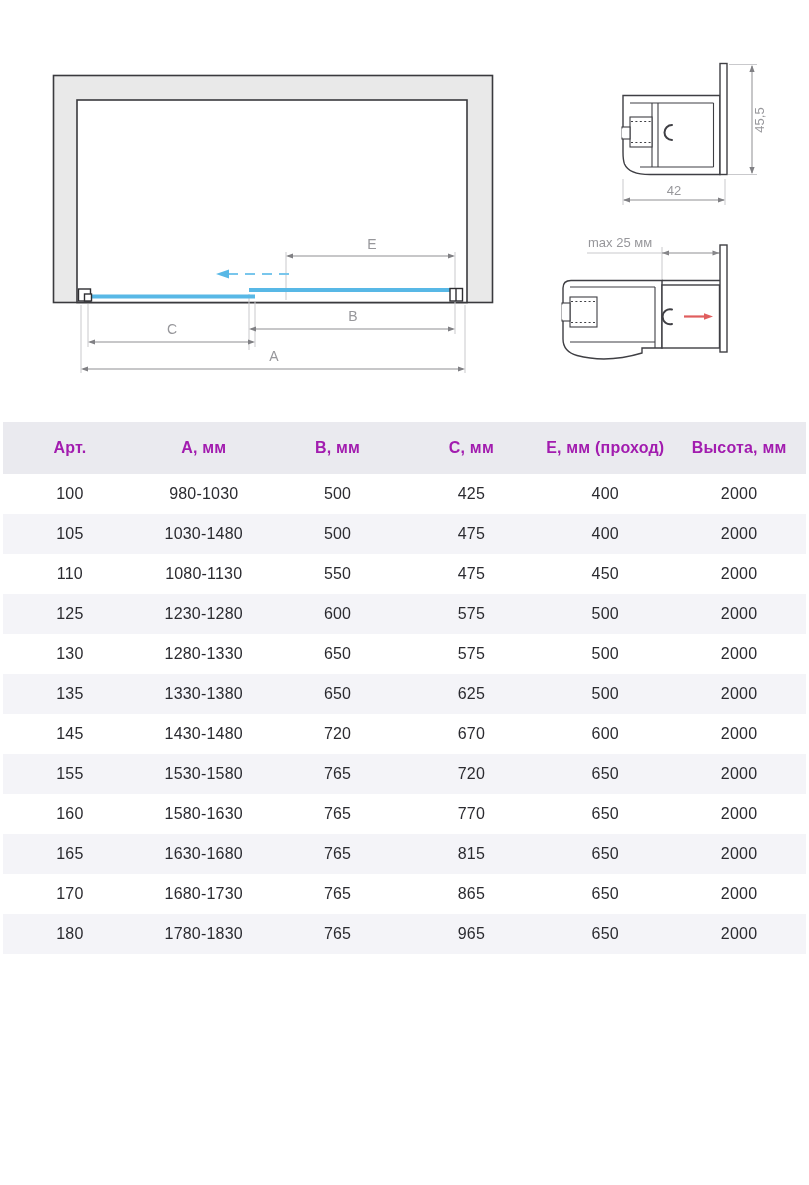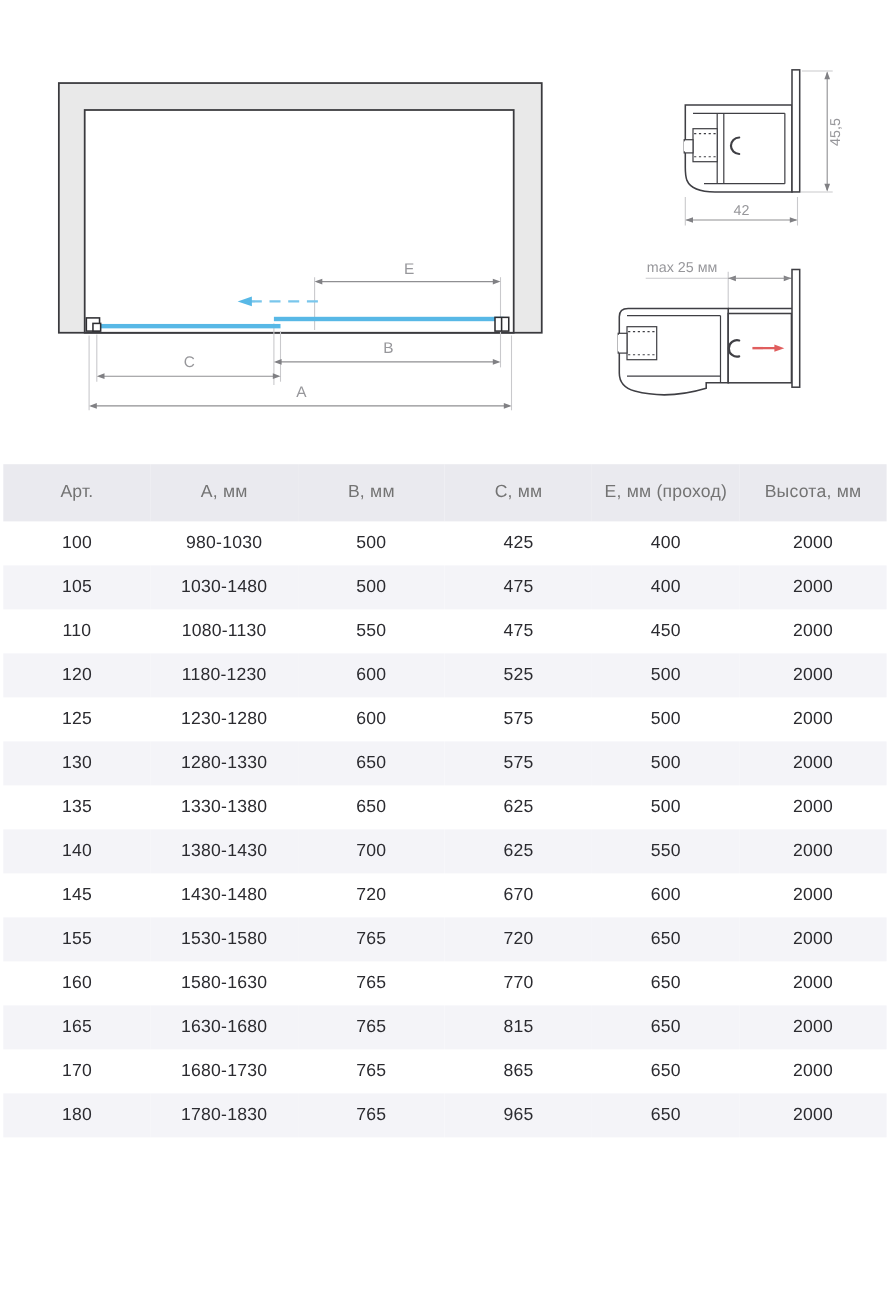--- a/index.html
+++ b/index.html
@@ -8,21 +8,21 @@
     font-family:"Liberation Sans","DejaVu Sans",sans-serif;
   }
   .diagram-wrap{width:809px;height:420px;position:relative;}
   svg{display:block;}
   .dim-label{fill:#97979b;font-size:14px;font-family:"Liberation Sans","DejaVu Sans",sans-serif;}
   .dim-label-sm{fill:#97979b;font-size:13px;font-family:"Liberation Sans","DejaVu Sans",sans-serif;}
   table.spec{
     width:803px;margin:2px 3px 0 3px;border-collapse:collapse;table-layout:fixed;
   }
   table.spec th{
-    height:52px;background:#eaeaef;color:#737373;font-weight:400;
+    height:52px;background:#eaeaef;color:#a21caf;font-weight:700;
     font-size:16px;letter-spacing:.2px;text-align:center;vertical-align:middle;padding:0;
   }
   table.spec td{
     height:40px;color:#2b2b30;font-size:16px;letter-spacing:.2px;
     text-align:center;vertical-align:middle;padding:0;
   }
   table.spec tbody tr:nth-child(even){background:#f4f4f8;}
 </style>
 </head>
 <body>
@@ -181,28 +181,20 @@
       </tr>
       <tr>
         <td>110</td>
         <td>1080-1130</td>
         <td>550</td>
         <td>475</td>
         <td>450</td>
         <td>2000</td>
       </tr>
       <tr>
-        <td>120</td>
-        <td>1180-1230</td>
-        <td>600</td>
-        <td>525</td>
-        <td>500</td>
-        <td>2000</td>
-      </tr>
-      <tr>
         <td>125</td>
         <td>1230-1280</td>
         <td>600</td>
         <td>575</td>
         <td>500</td>
         <td>2000</td>
       </tr>
       <tr>
         <td>130</td>
         <td>1280-1330</td>
@@ -210,28 +202,20 @@
         <td>575</td>
         <td>500</td>
         <td>2000</td>
       </tr>
       <tr>
         <td>135</td>
         <td>1330-1380</td>
         <td>650</td>
         <td>625</td>
         <td>500</td>
-        <td>2000</td>
-      </tr>
-      <tr>
-        <td>140</td>
-        <td>1380-1430</td>
-        <td>700</td>
-        <td>625</td>
-        <td>550</td>
         <td>2000</td>
       </tr>
       <tr>
         <td>145</td>
         <td>1430-1480</td>
         <td>720</td>
         <td>670</td>
         <td>600</td>
         <td>2000</td>
       </tr>

